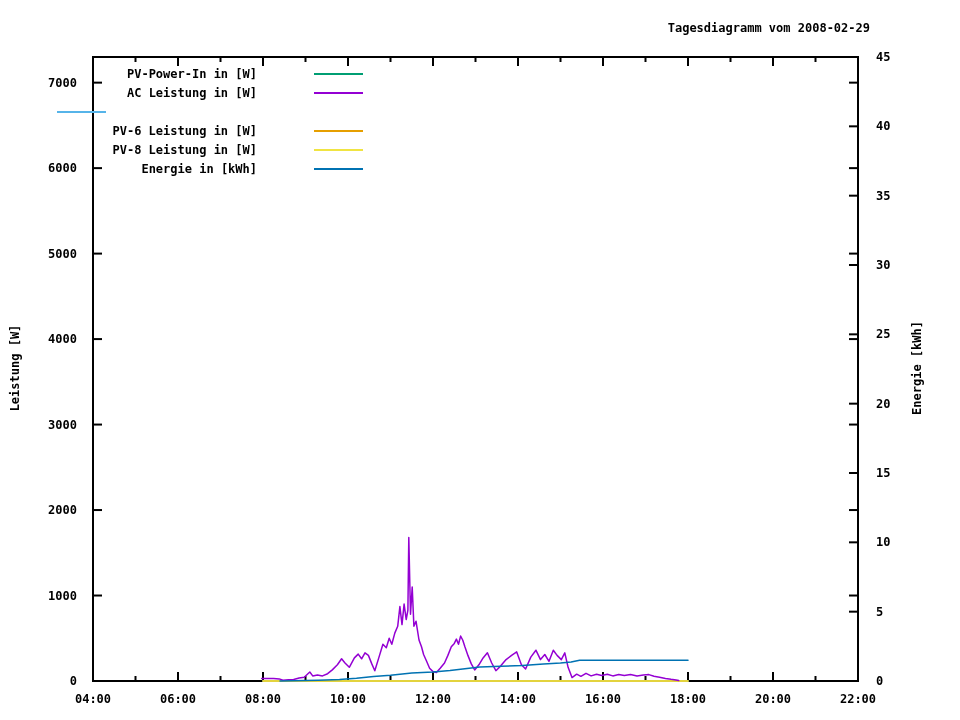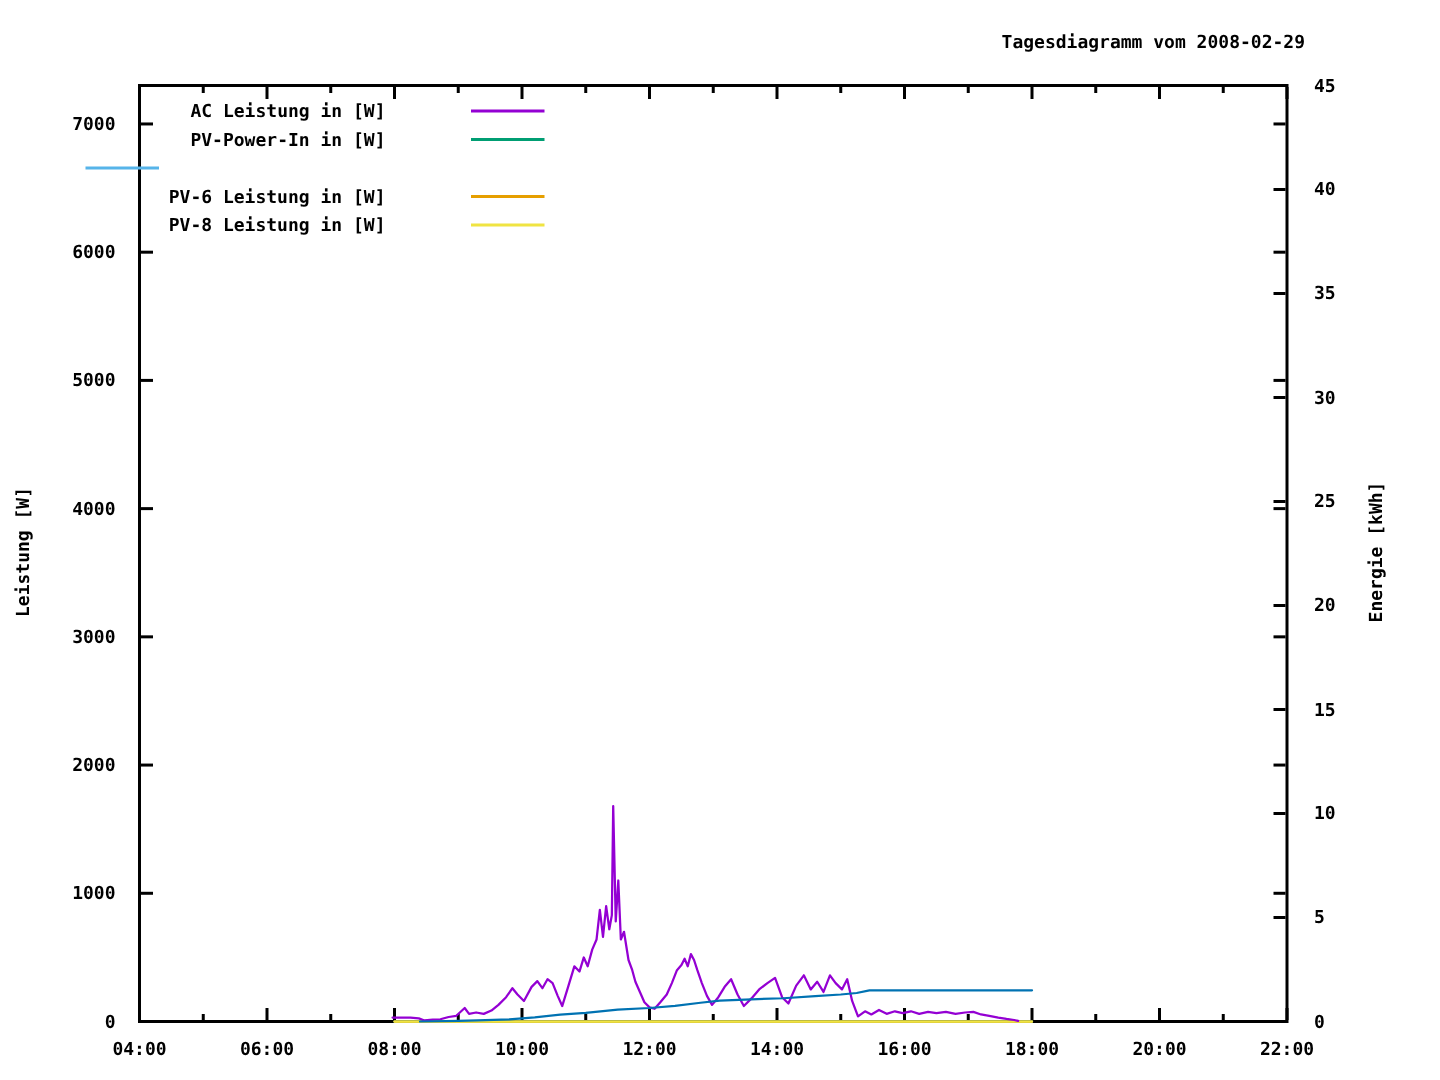--- a/index.html
+++ b/index.html
@@ -124,33 +124,37 @@
       <polyline points="280.0,681.0 305.5,680.6 318.3,680.3 339.5,679.6 356.5,678.2 373.5,676.4 390.5,675.2 411.8,673.1 433.0,672.0 450.0,670.6 467.0,668.5 479.8,667.1 501.0,666.2 522.3,665.5 543.5,664.1 560.5,663.0 571.1,662.0 579.6,660.2 624.3,660.2 688.0,660.2" fill="none" stroke="#0072b2" stroke-width="1.5" stroke-linejoin="round" stroke-linecap="round"></polyline>
     </svg>
 
   <div class="title">Tagesdiagramm vom 2008-02-29</div>
 
   <div class="ylab">Leistung [W]</div>
   <div class="y2lab">Energie [kWh]</div>
 
   <div class="legend">
     <div class="lrow">
+      <span class="llabel">PV-Power-In in [W]</span>
+      <span class="lswatch" style="background: rgb(0, 158, 115);"></span>
+    </div>
+    <div class="lrow">
       <span class="llabel">AC Leistung in [W]</span>
       <span class="lswatch" style="background: rgb(148, 0, 211);"></span>
-    </div>
-    <div class="lrow">
-      <span class="llabel">PV-Power-In in [W]</span>
-      <span class="lswatch" style="background: rgb(0, 158, 115);"></span>
     </div>
     <div class="lrow">
       <span class="lswatch" style="background: rgb(86, 180, 233);"></span>
     </div>
     <div class="lrow">
       <span class="llabel">PV-6 Leistung in [W]</span>
       <span class="lswatch" style="background: rgb(230, 159, 0);"></span>
     </div>
     <div class="lrow">
       <span class="llabel">PV-8 Leistung in [W]</span>
       <span class="lswatch" style="background: rgb(240, 228, 66);"></span>
     </div>
+    <div class="lrow">
+      <span class="llabel">Energie in [kWh]</span>
+      <span class="lswatch" style="background: rgb(0, 114, 178);"></span>
+    </div>
   </div>
 
 </div>
 
 </body></html>

